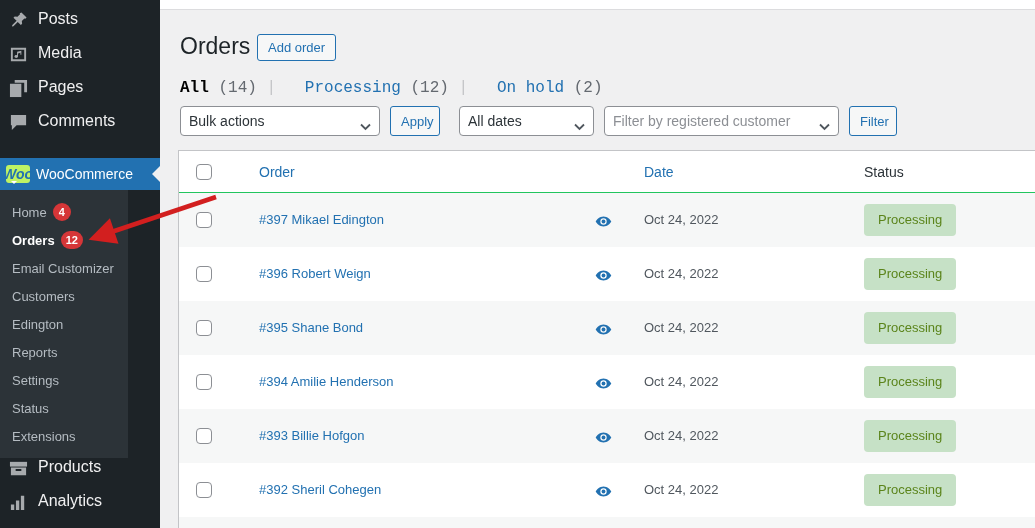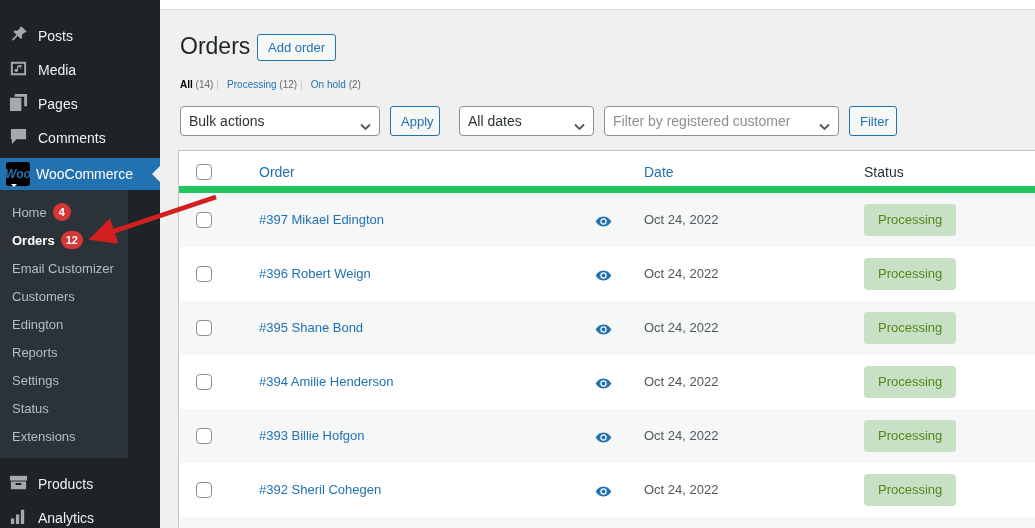--- a/index.html
+++ b/index.html
@@ -7,39 +7,39 @@
   body {
     font-family:"Liberation Sans", sans-serif;
     background:#f0f0f1;
     position:relative;
     color:#1d2327;
   }
 
   
   .sidebar { position:absolute; left:0; top:0; width:160px; height:528px; background:#1d2327; z-index:5; }
   .menu-item {
-    height:34px; display:flex; align-items:flex-end; gap:10px;
-    padding-left:8px; color:#f0f0f1; font-size:14px; cursor:pointer;
+    height:34px; display:flex; align-items:flex-start; gap:10px;
+    padding-left:8px; color:#f0f0f1; font-size:16px; cursor:pointer;
   }
   .menu-icon { width:20px; height:20px; color:#a7aaad; display:flex; align-items:center; justify-content:center; flex:0 0 20px; }
   .top-menu { position:absolute; top:10px; left:0; right:0; }
   .bottom-menu { position:absolute; top:458px; left:0; right:0; }
 
   .woo-item {
     position:absolute; top:158px; left:0; width:160px; height:32px;
     background:#2271b1; color:#fff; display:flex; align-items:center; gap:8px;
     padding-left:8px; font-size:14px; cursor:pointer;
   }
   .woo-item .pointer {
     position:absolute; right:0; top:50%; margin-top:-8px;
     border:8px solid transparent; border-right-color:#f0f0f1;
   }
   .woo-badge {
-    position:relative; background:#000000; border-radius:3px; width:24px; height:24px;
-    font-size:12px; font-weight:bold; color:#2271b1;
+    position:relative; background:#bef264; border-radius:3px; width:24px; height:18px;
+    font-size:14px; font-weight:bold; color:#2271b1;
     display:inline-flex; align-items:center; justify-content:center; font-style:italic;
   }
   .woo-badge::after {
     content:""; position:absolute; bottom:-4px; left:5px;
     border:3px solid transparent; border-top-color:#fff;
   }
 
   .submenu { position:absolute; top:190px; left:0; width:128px; height:268px; background:#2c3338; padding-top:9px; }
   .submenu-item {
     height:28px; line-height:28px; padding-left:12px; font-size:13px;
@@ -56,21 +56,21 @@
   .content { position:absolute; left:160px; top:0; width:875px; height:528px; }
   .top-strip { position:absolute; top:0; left:0; right:0; height:10px; background:#fff; border-bottom:1px solid #dcdcde; }
 
   .page-title { position:absolute; left:20px; top:32px; font-size:23px; font-weight:400; color:#1d2327; line-height:29px; }
   .add-order-btn {
     position:absolute; left:97px; top:34px; height:27px; padding:0 10px;
     background:#f6f7f7; border:1px solid #2271b1; border-radius:3px;
     color:#2271b1; font-size:13px; font-family:inherit; cursor:pointer;
   }
 
-  .views { position:absolute; left:20px; top:79px; font-size:10px; color:#646970; }
+  .views { position:absolute; left:20px; top:79px; font-size:16px; color:#646970;font-family:Liberation Mono, monospace; }
   .view { display:inline; cursor:pointer; }
   .view .vlabel { color:#2271b1; text-decoration:none; }
   .view.current .vlabel { color:#000; font-weight:bold; }
   .view .vcount { color:#646970; }
   .view:not(:last-child)::after { content:"\00a0|\00a0\00a0"; color:#c3c4c7; }
 
   .filter-row { position:absolute; top:106px; left:0; right:0; height:30px; }
   .fake-select {
     position:absolute; top:0; height:30px; background:#fff;
     border:1px solid #8c8f94; border-radius:4px;
@@ -83,21 +83,21 @@
     position:absolute; top:0; height:30px; padding:0 10px;
     background:#f6f7f7; border:1px solid #2271b1; border-radius:3px;
     color:#2271b1; font-size:13px; font-family:inherit; cursor:pointer;
   }
 
   
   .orders-table {
     position:absolute; left:18px; top:150px; right:0; bottom:-60px;
     background:#fff; border-top:1px solid #c3c4c7; border-left:1px solid #c3c4c7;
   }
-  .thead { position:relative; height:42px; background:#fff; border-bottom:7px solid #22c55e; }
+  .thead { position:relative; height:42px; background:#fff; border-bottom:1px solid #22c55e; }
   .thead .col-label { position:absolute; top:0; line-height:42px; font-size:14px; }
   .col-order-h { left:80px; color:#2271b1; cursor:pointer; }
   .col-date-h { left:465px; color:#2271b1; cursor:pointer; }
   .col-status-h { left:685px; color:#2c3338; }
 
   input[type="checkbox"] {
     appearance:none; -webkit-appearance:none;
     width:16px; height:16px; border:1px solid #8c8f94; border-radius:4px;
     background:#fff; cursor:pointer; position:absolute; left:17px;
   }

